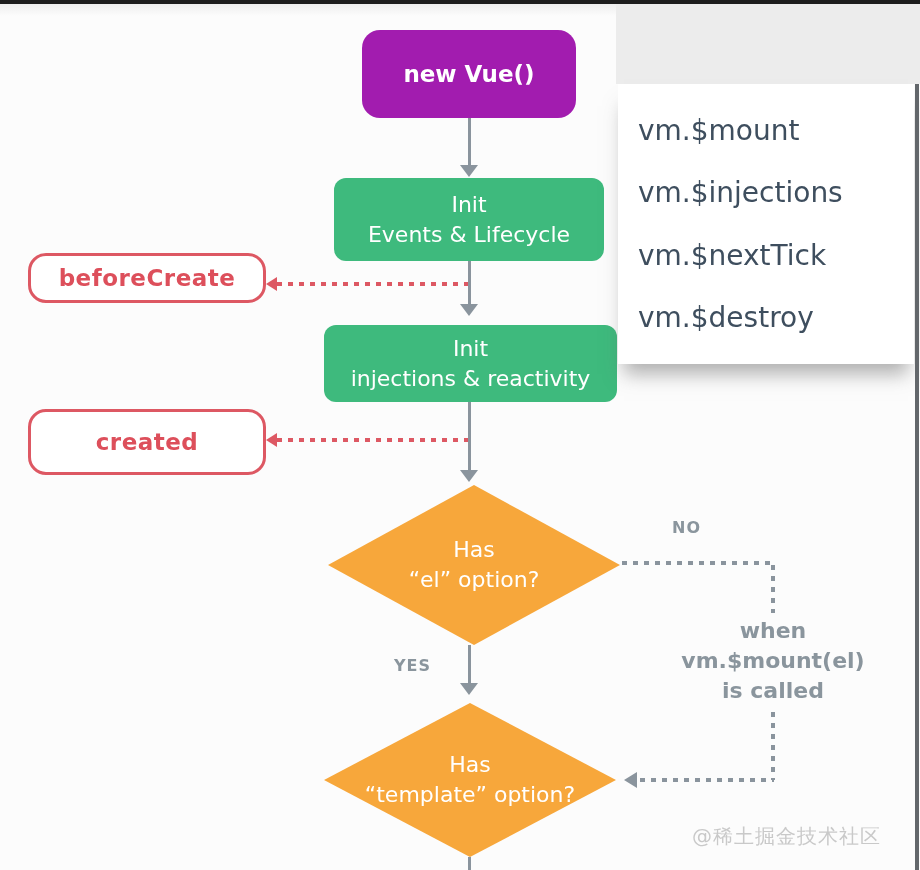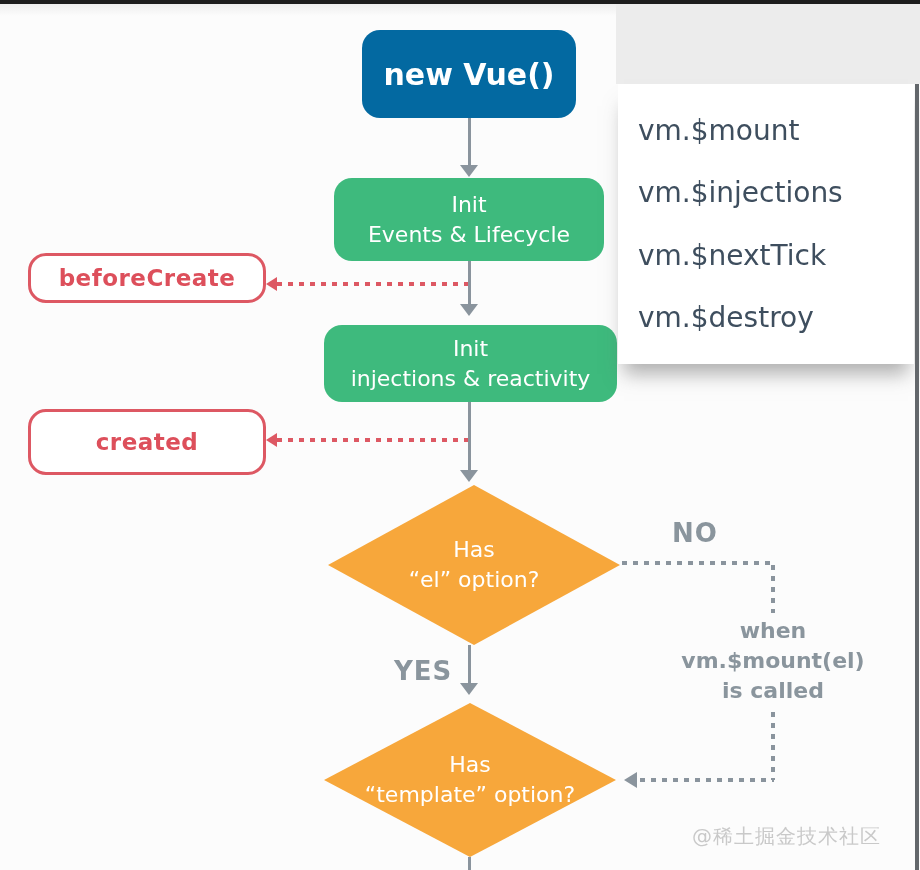--- a/index.html
+++ b/index.html
@@ -8,22 +8,22 @@
     background:#fcfcfc; overflow:hidden;
     font-family:"DejaVu Sans","Liberation Sans",sans-serif;
   }
   .top-dark { position:absolute; left:0; top:0; width:920px; height:4px; background:#1d1d1d; }
   .top-strip { position:absolute; left:0; top:4px; width:920px; height:12px;
     background:linear-gradient(#eeeeee,#fcfcfc); }
   .tr-gray { position:absolute; left:616px; top:4px; width:304px; height:80px; background:#ececec; }
 
   .node { position:absolute; display:flex; align-items:center; justify-content:center;
     text-align:center; box-sizing:border-box; }
-  .navy-box { background:#0369a1; color:#ffffff; border-radius:18px; font-weight:bold; font-size:30px; }
-  .green-box { background:#3eba7d; color:#ffffff; border-radius:18px; font-size:22px;
+  .navy-box { background:#a21caf; color:#ffffff; border-radius:18px; font-weight:bold; font-size:23px; }
+  .green-box { background:#3eba7d; color:#ffffff; border-radius:12px; font-size:22px;
     flex-direction:column; line-height:30px; }
   .hook { background:#ffffff; border:3px solid #dd5863; color:#dd4f5b; border-radius:18px;
     font-weight:bold; font-size:23px; letter-spacing:.5px; }
   .diamond { background:#f7a73b; color:#ffffff; flex-direction:column; font-size:22px;
     line-height:30px; clip-path:polygon(50% 0,100% 50%,50% 100%,0 50%); }
 
   .vline { position:absolute; width:3px; background:#8a949d; }
   .head-down { position:absolute; width:0; height:0;
     border-left:9px solid transparent; border-right:9px solid transparent;
     border-top:12px solid #8a949d; }
@@ -32,21 +32,21 @@
     border-right:11px solid #dd5863; }
   .head-left-gray { position:absolute; width:0; height:0;
     border-top:8px solid transparent; border-bottom:8px solid transparent;
     border-right:13px solid #8a949d; }
   .dot-h { position:absolute; height:4px; }
   .dot-h.red  { background:repeating-linear-gradient(90deg,#dd5863 0 5px,transparent 5px 11px); }
   .dot-h.gray { background:repeating-linear-gradient(90deg,#8a949d 0 5px,transparent 5px 11px); }
   .dot-v { position:absolute; width:4px; }
   .dot-v.gray { background:repeating-linear-gradient(180deg,#8a949d 0 5px,transparent 5px 11px); }
 
-  .flow-label { position:absolute; color:#8a959d; font-weight:bold; font-size:26px; letter-spacing:1px; }
+  .flow-label { position:absolute; color:#8a959d; font-weight:bold; font-size:16px; letter-spacing:1px; }
   .when-block { position:absolute; left:656px; top:616px; width:234px; text-align:center;
     color:#8a959d; font-weight:bold; font-size:22px; line-height:30px; }
 
   .panel { position:absolute; left:618px; top:84px; width:296px; height:280px;
     background:#ffffff; display:flex; flex-direction:column; justify-content:space-evenly;
     padding-left:20px; box-sizing:border-box;
     box-shadow:0 16px 18px -6px rgba(100,100,100,.5); }
   .panel-item { font-size:28px; color:#3e4e5e; }
 
   .right-edge { position:absolute; left:915px; top:84px; width:4px; height:786px; background:#63676b; }

